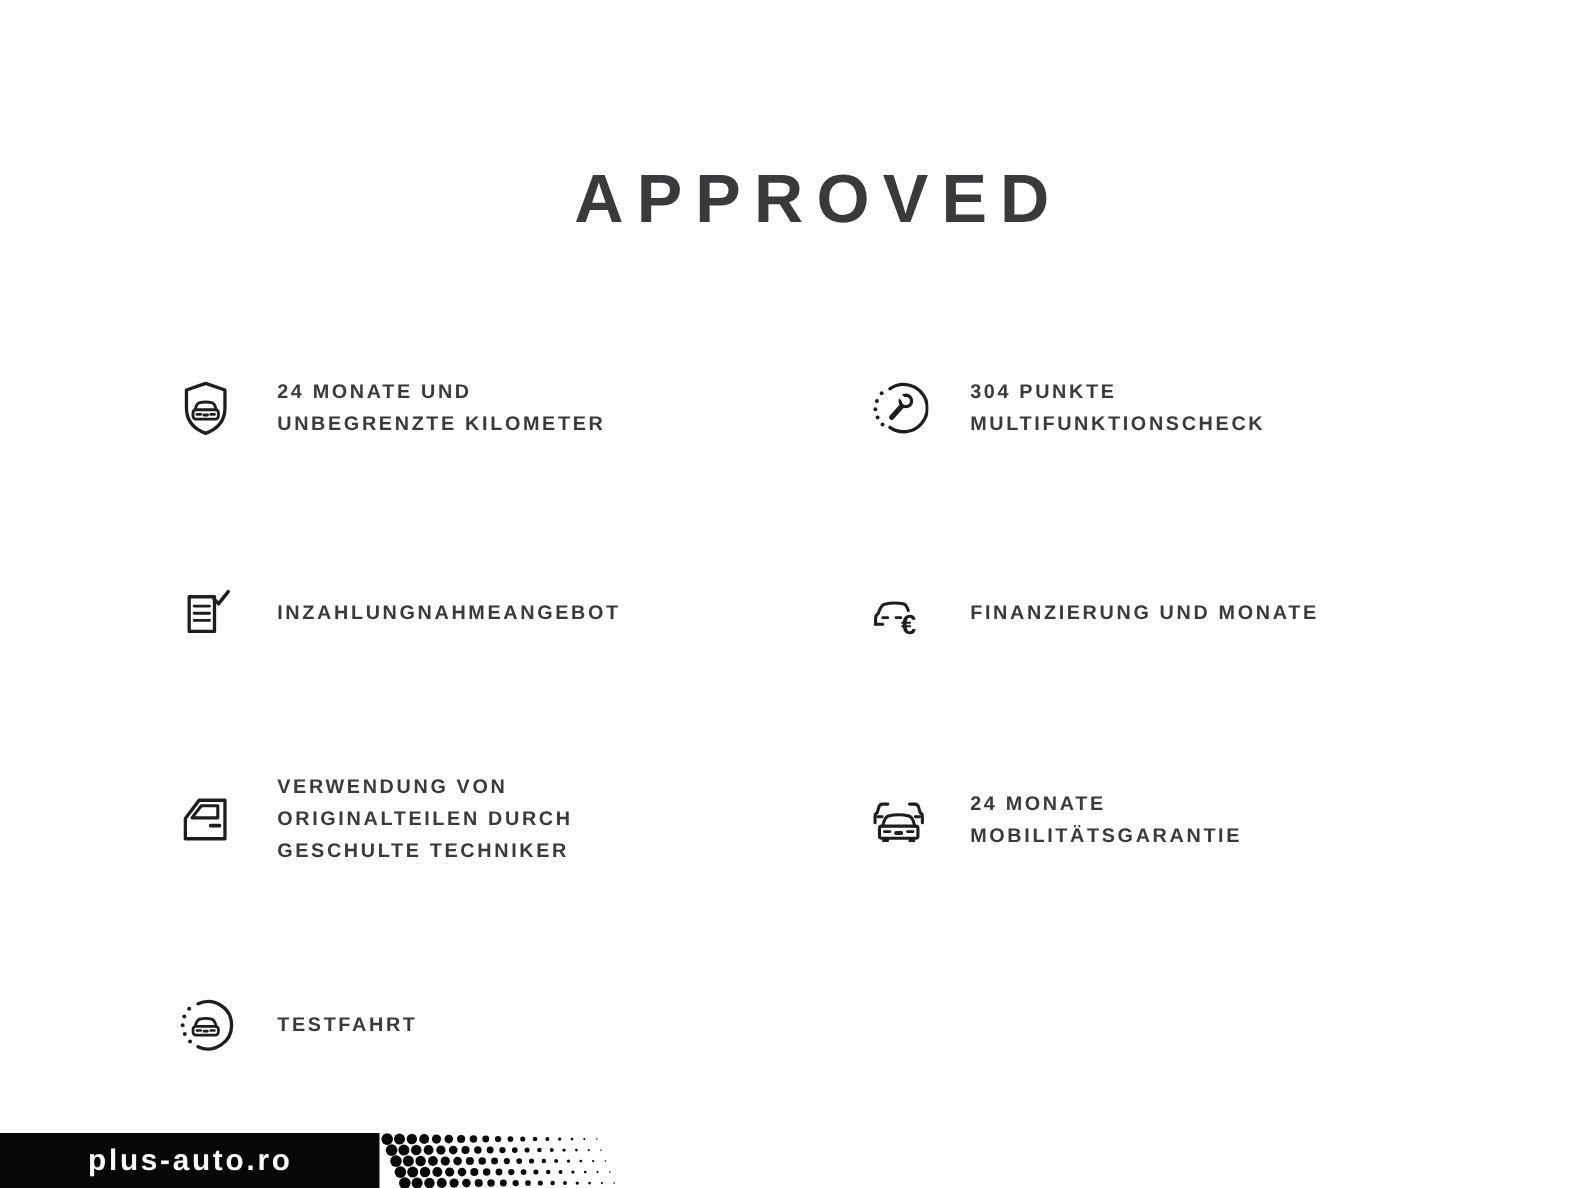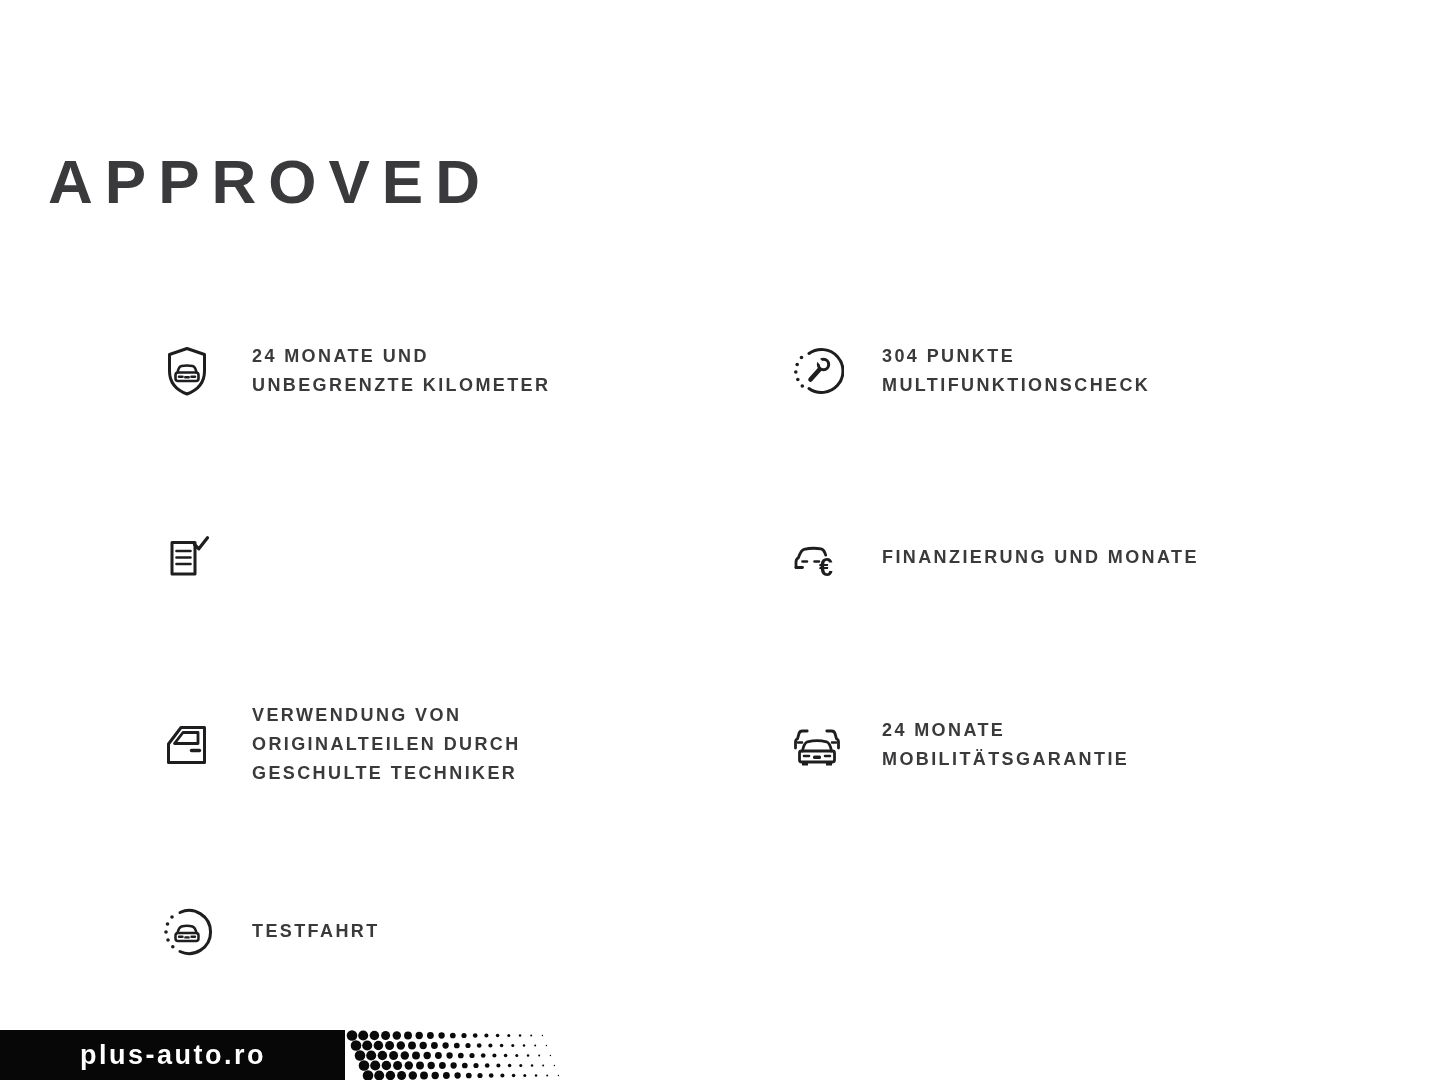--- a/index.html
+++ b/index.html
@@ -6,21 +6,21 @@
   .page{
     position:relative;
     width:1440px;height:1080px;
     background:#ffffff;
     overflow:hidden;
     font-family:"Liberation Sans", sans-serif;
     margin:0 auto;
   }
   .title{
     margin:147px 0 0 0;
-    text-align:left;
+    text-align:center;
     font-size:62px;
     line-height:70px;
     font-weight:700;
     letter-spacing:12px;
     color:#3a3a3c;
     padding-left:48px;
   }
   .features{
     margin-top:60px;
     padding-left:158px;
@@ -122,20 +122,21 @@
 
 
     <div class="feature">
       <span class="icon">
         <svg width="54" height="54" viewBox="0 0 54 54">
           <rect class="ic" stroke-width="3" x="12" y="11.5" width="23" height="31.5"></rect>
           <path class="ic" stroke-width="2.6" d="M16.5 20 h14 M16.5 26.5 h14 M16.5 33 h14"></path>
           <path class="ic" stroke-width="3.2" d="M34.5 13.5 L38.8 17.8 L47.5 6.8"></path>
         </svg>
       </span>
+      <div class="feature-label">INZAHLUNGNAHMEANGEBOT</div>
     </div>
 
     <div class="feature">
       <span class="icon">
         <svg width="54" height="54" viewBox="0 0 54 54">
           <path class="ic" stroke-width="2.8" d="M6 36.5 v-5.5 q0 -3 2.4 -4.2 q2.6 -7.6 5.6 -8.4 q8.5 -2 17 -0.5 q2.5 0.5 4 4.2 l0.7 2"></path>
           <path class="ic" stroke-width="2.8" d="M6 36.5 h6.5"></path>
           <path class="ic" stroke-width="2.6" d="M12.5 30.5 h4.5 M24.5 30.5 h4.5"></path>
           <text x="29" y="45" font-family="Liberation Sans, sans-serif" font-size="25" font-weight="bold" fill="#1e1e20">€</text>
         </svg>

